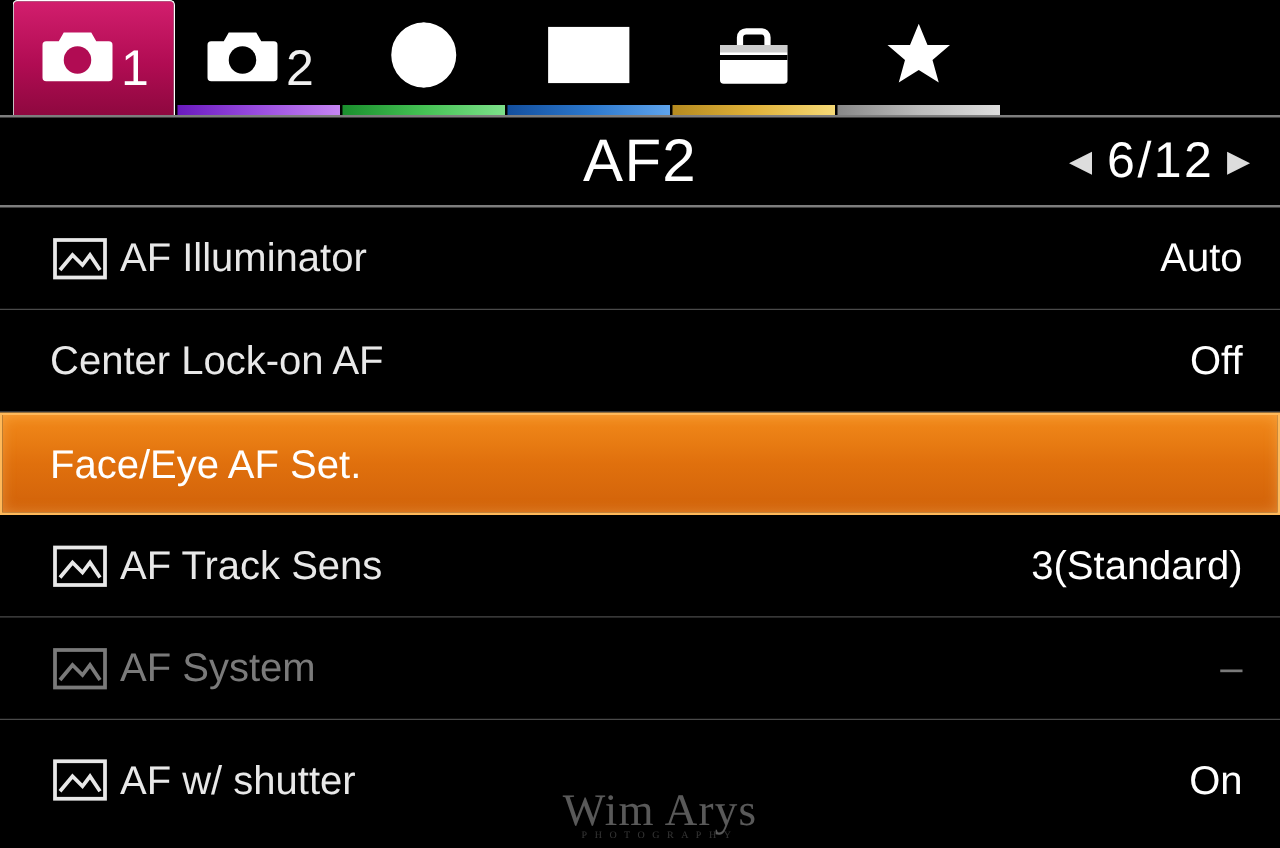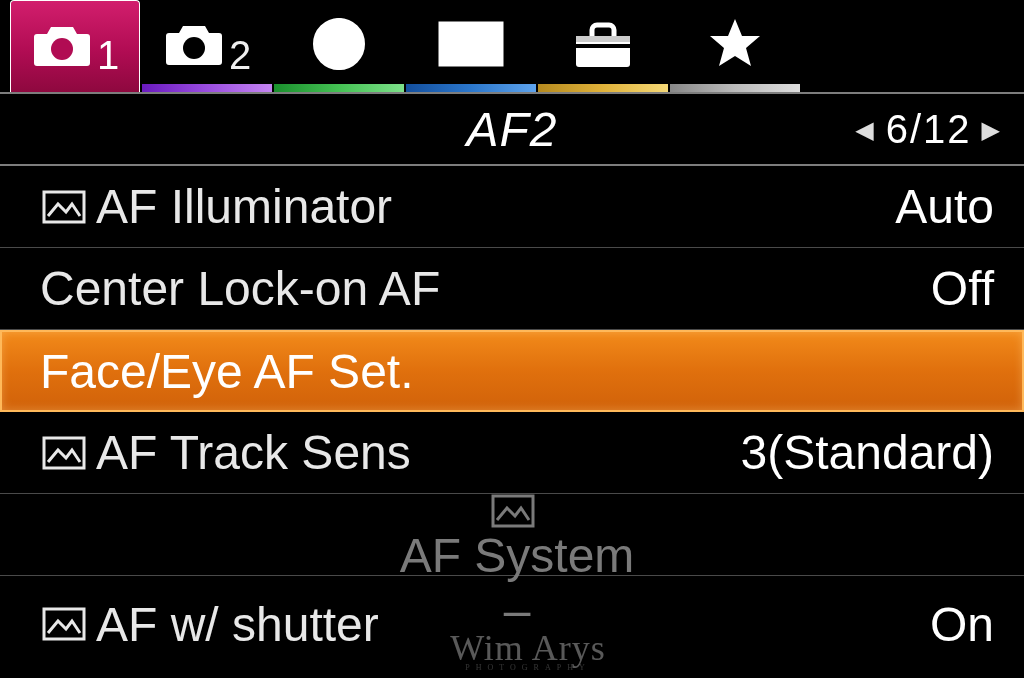--- a/index.html
+++ b/index.html
@@ -66,21 +66,20 @@
     border-top: 2px solid #7d7d7d;
     border-bottom: 2px solid #7d7d7d;
     display: flex;
     align-items: center;
     justify-content: center;
   }
   .page-head .title {
     font-size: 48px;
     color: #fff;
     letter-spacing: 1px;
-    font-style: italic;
   }
   .page-head .pager {
     position: absolute;
     right: 22px;
     top: 50%;
     transform: translateY(-50%);
     font-size: 40px;
     color: #fff;
     display: flex;
     align-items: center;
@@ -96,21 +95,21 @@
   .menu {
     display: flex;
     flex-direction: column;
   }
   .row {
     height: 82px;
     display: flex;
     align-items: center;
     padding: 0 30px 0 40px;
     border-bottom: 1px solid #4a4a4a;
-    font-size: 48px;
+    font-size: 32px;
     position: relative;
   }
   .row:last-child { border-bottom: none; height: 96px; }
   .row .icon {
     width: 48px;
     margin-right: 8px;
     display: flex;
     align-items: center;
     justify-content: center;
   }
@@ -118,21 +117,21 @@
   .row .spacer { flex: 1 1 auto; }
   .row .value { color: #ffffff; }
   .row.selected {
     background: linear-gradient(180deg,#f28a1a 0%, #e0700d 50%, #d1620a 100%);
     border: 2px solid #ffb95a;
     color: #fff;
     padding-left: 38px;
     padding-right: 28px;
     box-shadow: inset 0 0 10px rgba(255,200,120,.4);
   }
-  .row.disabled { color: #7a7a7a; flex-direction: column; }
+  .row.disabled { color: #7a7a7a; }
   .row.disabled svg { stroke: #7a7a7a; }
   .row.disabled .value { color: #7a7a7a; }
 
   
   .area-icon {
     width: 44px; height: 34px;
     display: block;
   }
 
   

